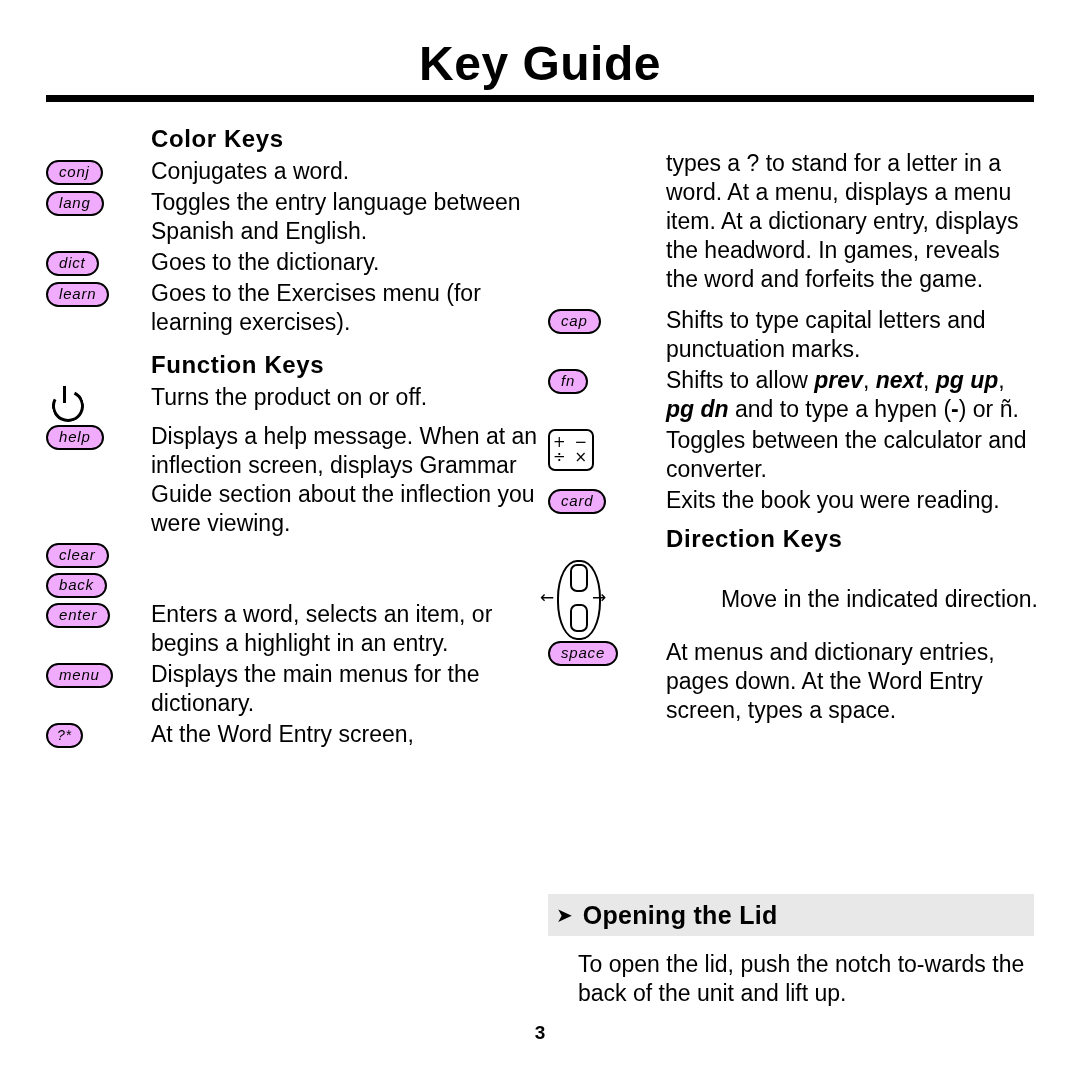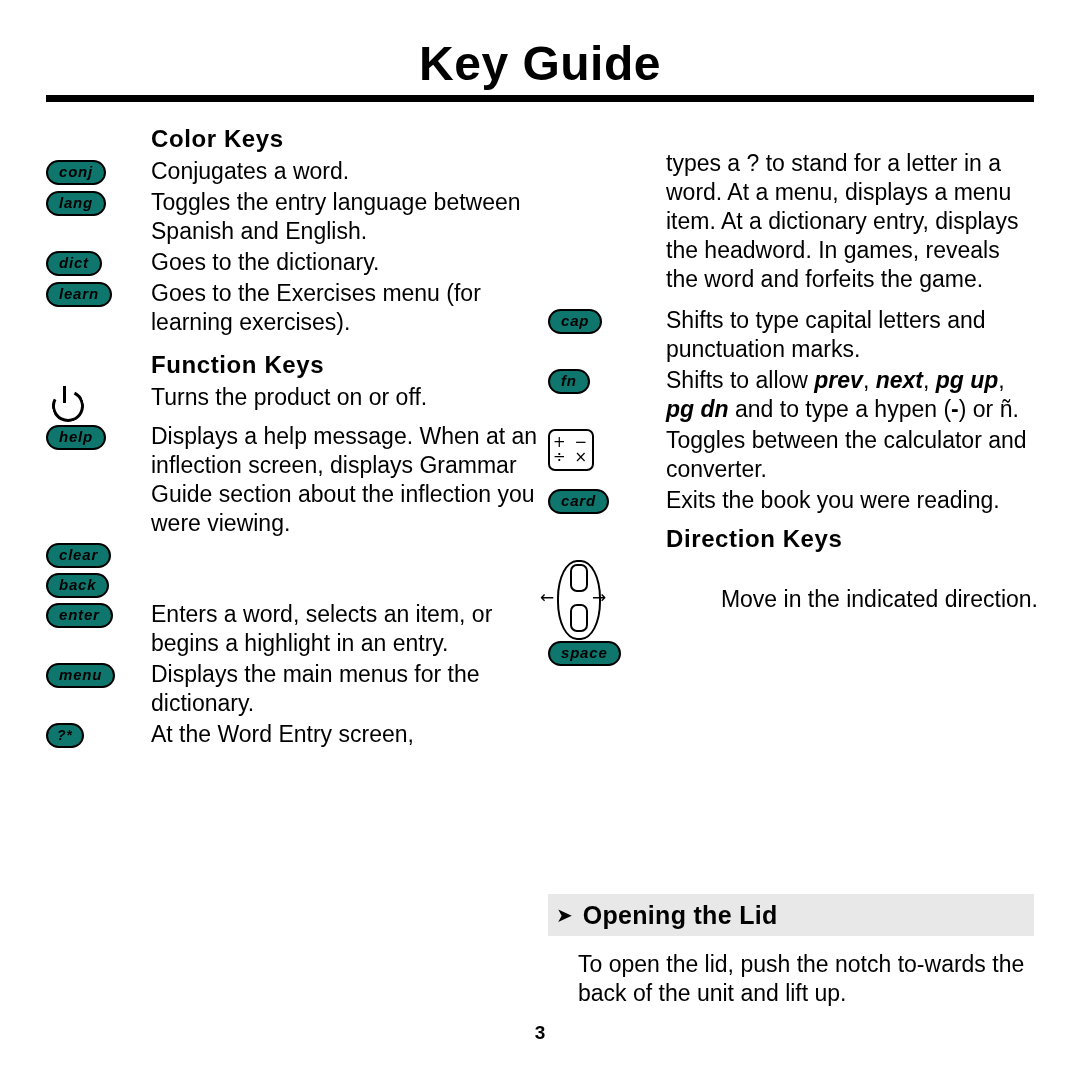--- a/index.html
+++ b/index.html
@@ -94,26 +94,26 @@
     line-height: 29px;
     flex: 1;
   }
 
   
   .key {
     display: inline-block;
     border: 2px solid #000;
     border-radius: 14px;
     font-size: 15px;
-    font-weight: bold;
+    font-weight: normal;
     font-style: italic;
     padding: 3px 11px 4px 11px;
     line-height: 14px;
     white-space: nowrap;
-    background: #0f766e;
+    background: #f0abfc;
     letter-spacing: 0.8px;
   }
   .key.sm {
     font-size: 14px;
     padding: 3px 9px 4px 9px;
   }
 
   
   .power-icon {
     width: 34px;
@@ -370,20 +370,21 @@
           <span class="harrow r">→</span>
         </span>
       </div>
       <div class="desc" style="padding-top:28px;text-align:right;">Move in the indicated direction.</div>
     </div>
 
     <div class="row">
       <div class="keycell right">
         <span class="key">space</span>
       </div>
+      <div class="desc">At menus and dictionary entries, pages down. At the Word Entry screen, types a space.</div>
     </div>
 
   </div>
 
   <div class="banner">
     <span class="arrow">➤</span>
     <span class="btitle">Opening the Lid</span>
   </div>
   <div class="lid-text">To open the lid, push the notch to-wards the back of the unit and lift up.</div>
 

